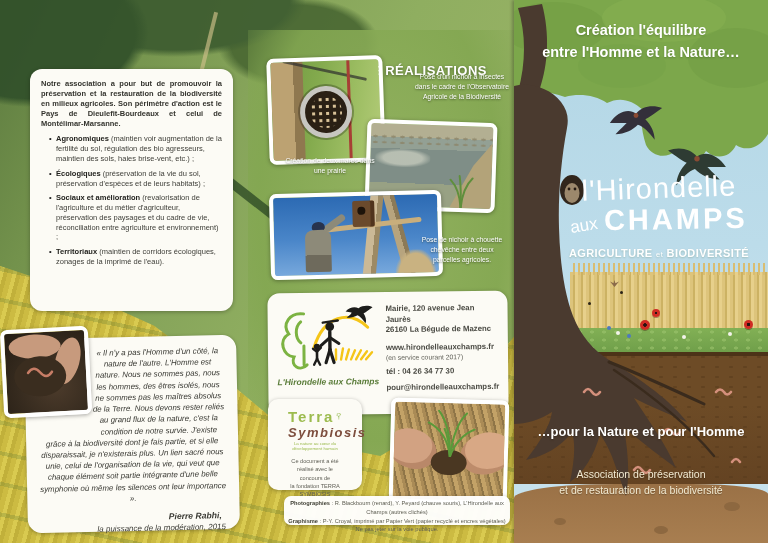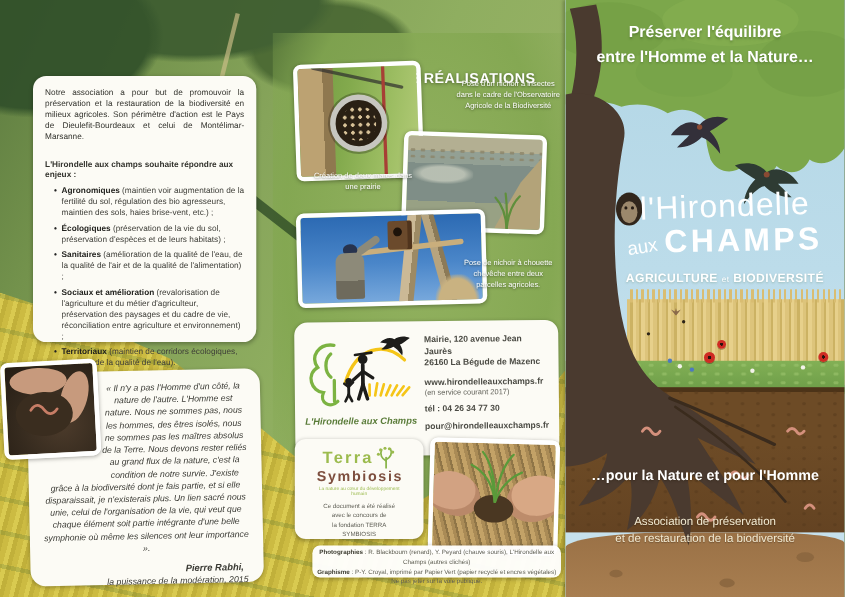--- a/index.html
+++ b/index.html
@@ -36,21 +36,21 @@
   .white-box { position:absolute; background:#fcfbf5; border-radius:12px; box-shadow:0 1px 4px rgba(0,0,0,.3); }
   .photo { position:absolute; border:4px solid #fff; border-radius:7px; box-shadow:0 1px 4px rgba(0,0,0,.35);
     overflow:hidden; }
   .caption { position:absolute; color:#fff; font-size:6.8px; line-height:1.45; text-align:center;
     text-shadow:0 1px 2px rgba(25,35,12,.6); }
 
   
   .enjeux-title { left:0; top:25px; width:258px; font-size:30px; }
   .box-enjeux { left:30px; top:69px; width:203px; height:242px; padding:10px 11px;
     font-size:7.5px; color:#3e3e38; }
-  .box-enjeux .intro { font-weight:normal; color:#33332d; text-align:justify; line-height:1.32; margin-bottom:17px; }
+  .box-enjeux .intro { font-weight:bold; color:#33332d; text-align:justify; line-height:1.32; margin-bottom:6px; }
   .box-enjeux .lead { font-weight:bold; color:#33332d; margin-bottom:5px; }
   .box-enjeux ul { list-style:none; padding-left:8px; }
   .box-enjeux li { position:relative; padding-left:7px; margin-bottom:4.5px; line-height:1.32; }
   .box-enjeux li::before { content:"•"; position:absolute; left:0; top:0; color:#222; font-weight:bold; }
   .box-enjeux .term { font-weight:bold; color:#22221e; }
 
   .photo-soil { left:2px; top:328px; width:88px; height:88px; transform:rotate(-3deg);
     background:radial-gradient(circle at 62% 68%, #4c3b2b 0%, #352a1e 55%, #241c13 100%); }
 
   .box-quote { left:26px; top:337px; width:212px; height:194px; border-radius:14px; transform:rotate(-1.2deg);
@@ -109,25 +109,25 @@
 
   .contact-card { left:268px; top:292px; width:240px; height:122px; transform:rotate(-.6deg);
     display:flex; padding:9px 8px 6px 8px; }
   .logo-block { width:104px; text-align:center; }
   .logo-text { font-size:8.5px; font-weight:bold; font-style:italic; color:#5a7c39; margin-top:1px; }
   .contact-info { flex:1; padding-left:6px; padding-top:3px; font-size:7.8px; font-weight:bold;
     color:#4b4b44; line-height:1.35; }
   .contact-info .gap-s { height:5px; } .contact-info .gap-m { height:7px; }
   .contact-info .note { font-weight:normal; font-size:6.8px; color:#62625a; }
 
-  .terra-card { left:268px; top:399px; width:117px; height:91px; border-radius:10px; text-align:center;
+  .terra-card { left:268px; top:399px; width:94px; height:91px; border-radius:10px; text-align:center;
     padding:7px 20px 4px; }
   .terra-line1 { font-size:15px; font-weight:bold; color:#9cbb4e; letter-spacing:2px; line-height:1;
     display:flex; align-items:center; justify-content:center; gap:2px; }
-  .terra-line2 { font-size:13px; font-weight:bold; color:#7d4e3e; letter-spacing:1.5px; line-height:1.1; }
+  .terra-line2 { font-size:13px; font-weight:bold; color:#7d4e3e; letter-spacing:1.5px; line-height:1.1;font-style:italic; }
   .terra-tagline { font-size:4.4px; color:#9cbb4e; margin-top:1px; }
   .terra-note { font-size:5.6px; color:#5e5e55; line-height:1.45; margin-top:6px; }
 
   .photo-planting { left:390px; top:399px; width:118px; height:105px; transform:rotate(1.5deg);
     background:repeating-linear-gradient(75deg,#c3a267 0 4px,#aa8b56 4px 7px,#8f7547 7px 9px); }
   .photo-planting .hand-l { position:absolute; left:-6%; top:28%; width:45%; height:40%; border-radius:50%;
     background:#d2a282; transform:rotate(20deg); box-shadow:inset -6px -4px 0 rgba(140,90,60,.35); }
   .photo-planting .hand-r { position:absolute; right:-8%; top:30%; width:48%; height:42%; border-radius:50%;
     background:#d8a885; transform:rotate(-18deg); box-shadow:inset 6px -4px 0 rgba(140,90,60,.35); }
   .photo-planting .dirt { position:absolute; left:34%; top:48%; width:32%; height:26%; border-radius:50%;
@@ -187,27 +187,25 @@
     <div class="aerial-lawn"></div>
     <div class="aerial-yellow"></div>
     <div class="aerial-hedge1"></div>
     <div class="aerial-hedge2"></div>
     <div class="aerial-track"></div>
   </div>
 
 
   <div class="white-box box-enjeux">
     <p class="intro">Notre association a pour but de promouvoir la préservation et la restauration de la biodiversité en milieux agricoles. Son périmètre d'action est le Pays de Dieulefit-Bourdeaux et celui de Montélimar-Marsanne.</p>
-    <p class="lead">L'Hirondelle aux champs souhaite répondre aux enjeux :</p>
     <ul>
       <li><span class="term">Agronomiques</span><span> (maintien voir augmentation de la fertilité du sol, régulation des bio agresseurs, maintien des sols, haies brise-vent, etc.) ;</span></li>
       <li><span class="term">Écologiques</span><span> (préservation de la vie du sol, préservation d'espèces et de leurs habitats) ;</span></li>
-      <li><span class="term">Sanitaires</span><span> (amélioration de la qualité de l'eau, de la qualité de l'air et de la qualité de l'alimentation) ;</span></li>
       <li><span class="term">Sociaux et amélioration</span><span> (revalorisation de l'agriculture et du métier d'agriculteur, préservation des paysages et du cadre de vie, réconciliation entre agriculture et environnement) ;</span></li>
-      <li><span class="term">Territoriaux</span><span> (maintien de corridors écologiques, zonages de la qualité de l'eau).</span></li>
+      <li><span class="term">Territoriaux</span><span> (maintien de corridors écologiques, zonages de la imprimé de l'eau).</span></li>
     </ul>
   </div>
 
   <div class="white-box box-quote">
     <div class="wrap-spacer"></div>
     <div class="quote-text">« Il n'y a pas l'Homme d'un côté, la nature de l'autre. L'Homme est nature. Nous ne sommes pas, nous les hommes, des êtres isolés, nous ne sommes pas les maîtres absolus de la Terre. Nous devons rester reliés au grand flux de la nature, c'est la condition de notre survie. J'existe grâce à la biodiversité dont je fais partie, et si elle disparaissait, je n'existerais plus. Un lien sacré nous unie, celui de l'organisation de la vie, qui veut que chaque élément soit partie intégrante d'une belle symphonie où même les silences ont leur importance ».</div>
     <div class="quote-author">Pierre Rabhi,</div>
     <div class="quote-source">la puissance de la modération, 2015</div>
   </div>
 
@@ -409,21 +407,21 @@
       <circle cx="30" cy="12" r="2.6" fill="#8a4a33"></circle>
     </svg>
     <svg class="abs" style="left:152px; top:146px;" width="62" height="42" viewBox="0 0 60 40">
       <g transform="scale(-1,1) translate(-60,0)">
         <path d="M2,20 C10,8 22,4 30,10 C36,2 48,0 58,4 C50,10 44,14 40,16 C46,22 50,30 50,38 C44,30 38,24 32,22 C26,28 18,32 8,32 C14,26 18,22 20,20 Z" fill="#2e3b33"></path>
         <circle cx="30" cy="12" r="2.6" fill="#8a4a33"></circle>
       </g>
     </svg>
 
     <div class="cover-headline">
-      <div>Préserver l'équilibre</div>
+      <div>Création l'équilibre</div>
       <div>entre l'Homme et la Nature…</div>
     </div>
 
     <div class="cover-title">
       <span class="title-l1">l'Hirondelle</span>
       <span class="title-l2">
         <span class="title-aux">aux</span><span class="title-champs">CHAMPS</span>
       </span>
     </div>
 

